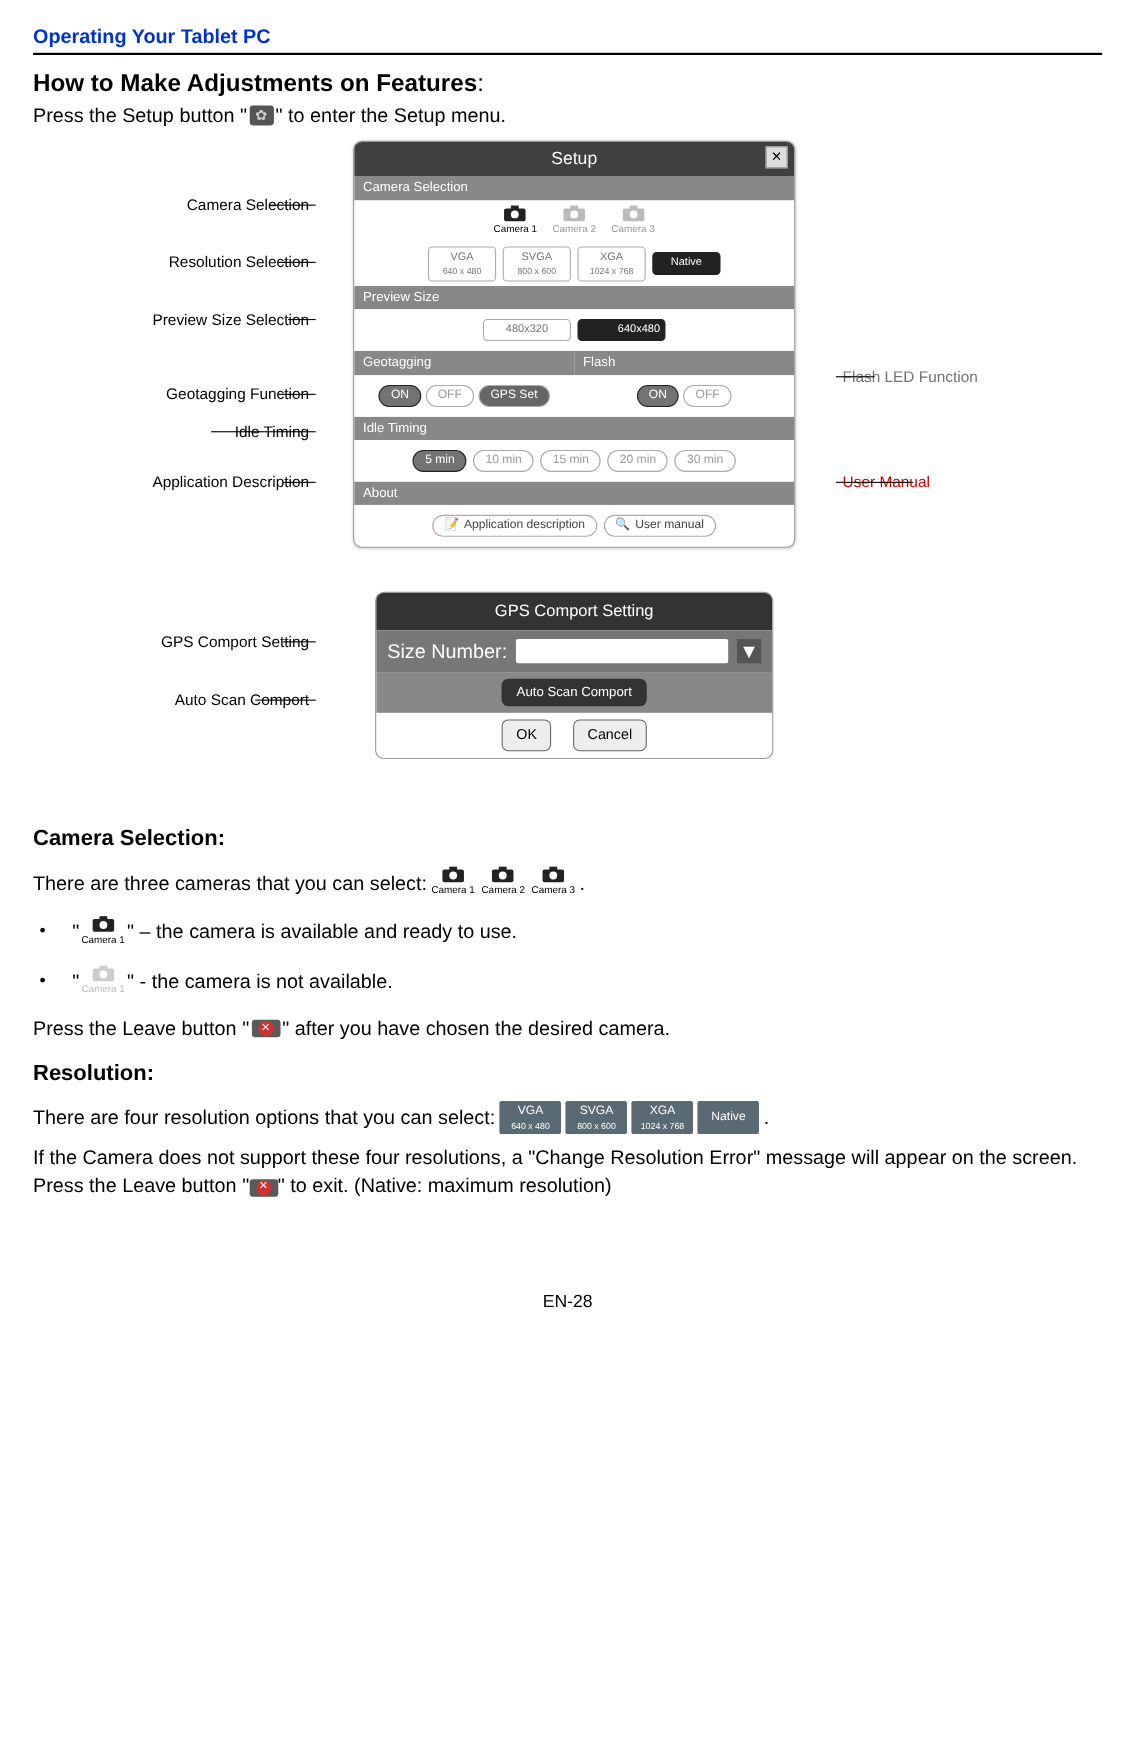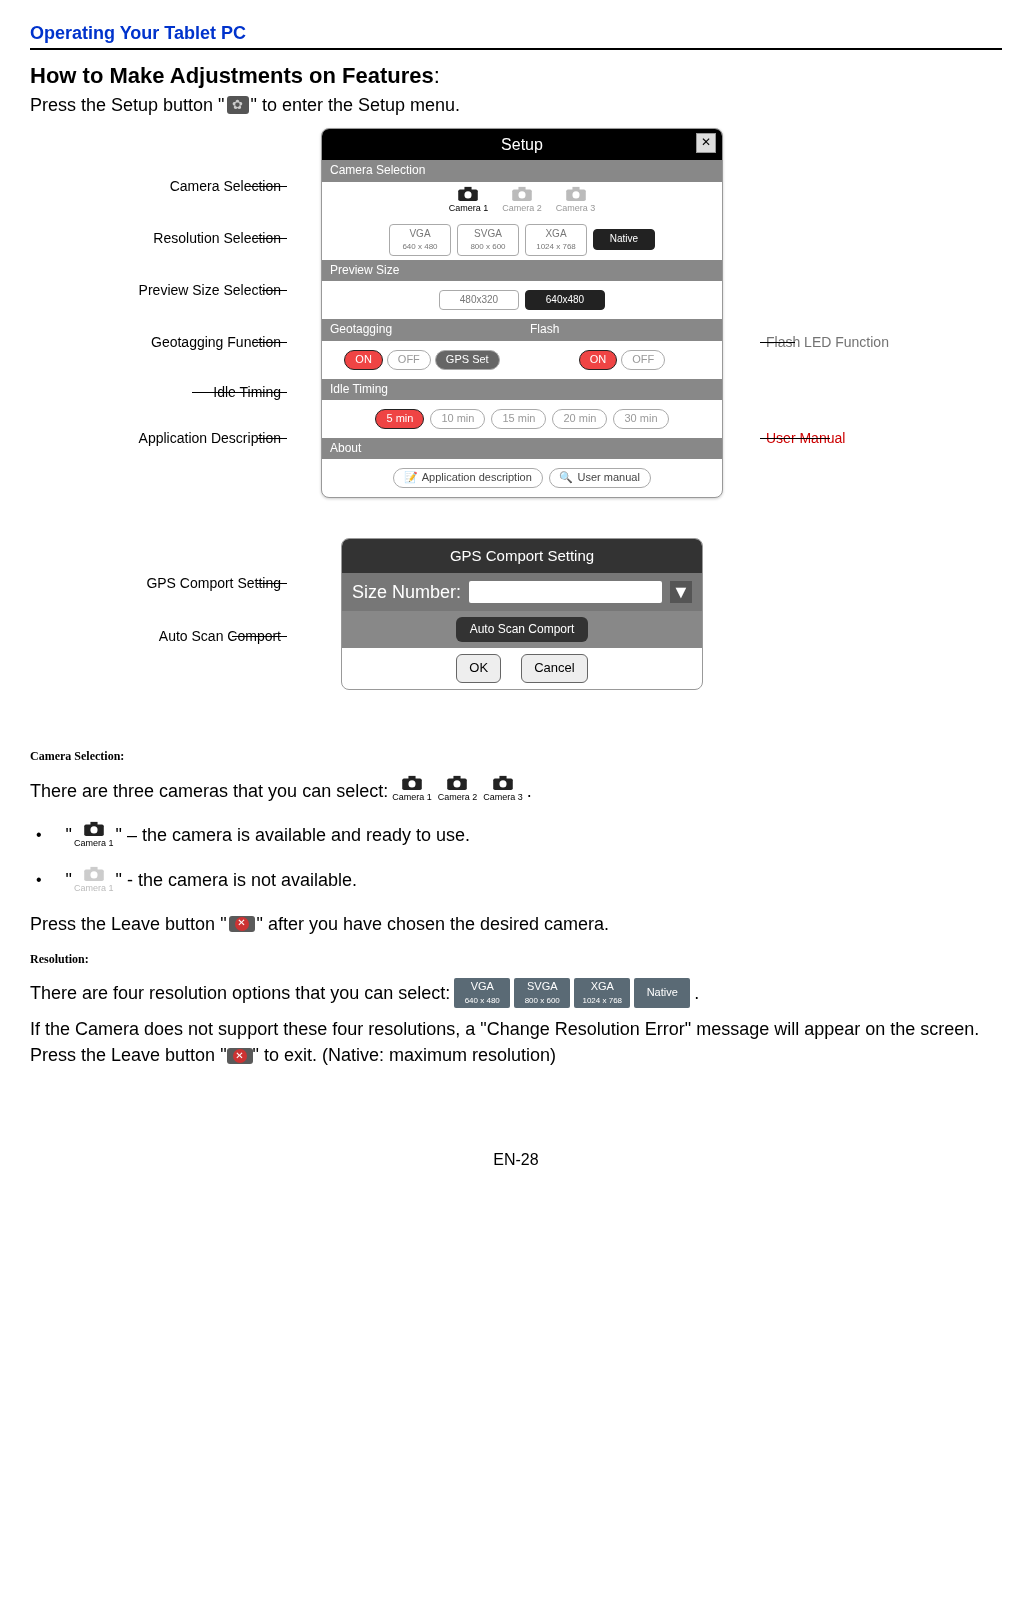--- a/index.html
+++ b/index.html
@@ -75,21 +75,21 @@
   }
   .panel {
     position: absolute;
     border: 1px solid #999;
     border-radius: 8px;
     background: #fff;
     box-shadow: 0 1px 3px rgba(0,0,0,0.2);
     overflow: hidden;
   }
   .panel-title {
-    background: #000000;
+    background: #404040;
     color: #fff;
     text-align: center;
     font-size: 16px;
     padding: 4px 0;
     position: relative;
   }
   .close-x {
     position: absolute;
     right: 6px;
     top: 4px;
@@ -141,40 +141,40 @@
   .cam-icon.active{color:#000;}
   .cam-icon svg{width:22px;height:16px;}
   .pill {
     border:1px solid #aaa;
     border-radius:10px;
     padding:1px 10px;
     font-size:11px;
     color:#999;
     background:#fff;
   }
-  .pill.active{background:#ef4444;color:#fff;border-color:#222;}
+  .pill.active{background:#737373;color:#fff;border-color:#222;}
   .half-row{display:flex;}
   .half-row > div{flex:1;}
   .panel2 {
     position:absolute;
     border:1px solid #999;
     border-radius:8px;
     background:#fff;
     overflow:hidden;
   }
   .panel2-title{background:#333;color:#fff;text-align:center;padding:6px 0;font-size:15px;}
   .port-row{display:flex;align-items:center;gap:8px;background:#777;color:#fff;padding:6px 10px;}
   .port-field{flex:1;background:#fff;height:22px;border-radius:2px;}
   .drop-tri{width:22px;height:22px;background:#555;display:flex;align-items:center;justify-content:center;color:#fff;}
   .panel2-btns{display:flex;justify-content:center;gap:20px;padding:6px;}
   .big-btn{border:1px solid #666;border-radius:6px;padding:4px 12px;font-size:13px;background:#eee;}
   .scan-btn-wrap{display:flex;justify-content:center;padding:6px;background:#888;}
   .scan-btn{background:#333;color:#fff;border-radius:6px;padding:4px 14px;font-size:12px;}
 
-  .section-h { font-weight:bold;font-size:12px;margin:14px 0 10px 0;font-family:Liberation Serif, serif;}
+  .section-h { font-weight:bold;font-size:20px;margin:14px 0 10px 0;}
   p { margin:8px 0;}
   ul.bullets{list-style:none;padding:0;margin:10px 0;}
   ul.bullets li{display:flex;align-items:center;margin:16px 0;}
   ul.bullets li::before{content:"•";margin:0 24px 0 6px;font-size:16px;}
   .mini-cam{display:inline-flex;flex-direction:column;align-items:center;font-size:9px;margin:0 2px;}
   .mini-cam svg{width:22px;height:16px;}
   .faded{color:#bbb;}
   .leave-btn{display:inline-flex;align-items:center;background:#5a5a5a;border-radius:3px;padding:1px 6px;vertical-align:middle;}
   .leave-btn .x-c{width:14px;height:14px;background:#c33;border-radius:50%;display:flex;align-items:center;justify-content:center;color:#fff;font-size:10px;}
   .res-chips{display:inline-flex;gap:4px;vertical-align:middle;}
@@ -195,21 +195,21 @@
   <span class="inline-icon gear-icon"></span>
   <span>" to enter the Setup menu.</span>
 </div>
 
 <div class="diagram-wrap">
   <div class="diagram">
 
     <div class="callout-left" style="left:0;top:48px;width:165px;"><span>Camera Selection</span><span class="line" style="width:42px;"></span></div>
     <div class="callout-left" style="left:0;top:100px;width:165px;"><span>Resolution Selection</span><span class="line" style="width:35px;"></span></div>
     <div class="callout-left" style="left:0;top:152px;width:165px;"><span>Preview Size Selection</span><span class="line" style="width:25px;"></span></div>
-    <div class="callout-left" style="left:0;top:204px;width:165px;"><span>Geotagging Function</span><span class="line" style="width:35px;"></span></div>
+    <div class="callout-left" style="left:0;top:220px;width:165px;"><span>Geotagging Function</span><span class="line" style="width:35px;"></span></div>
     <div class="callout-left" style="left:0;top:254px;width:165px;"><span>Idle Timing</span><span class="line" style="width:95px;"></span></div>
     <div class="callout-left" style="left:0;top:300px;width:165px;"><span>Application Description</span><span class="line" style="width:30px;"></span></div>
     <div class="callout-left" style="left:0;top:445px;width:165px;"><span>GPS Comport Setting</span><span class="line" style="width:30px;"></span></div>
     <div class="callout-left" style="left:0;top:498px;width:165px;"><span>Auto Scan Comport</span><span class="line" style="width:55px;"></span></div>
 
     <div class="callout-right" style="right:0;top:204px;width:150px;"><span class="line" style="width:35px;"></span><span style="color:#737373;">Flash LED Function</span></div>
     <div class="callout-right" style="right:0;top:300px;width:150px;"><span class="line" style="width:70px;"></span><span style="color:#c00;">User Manual</span></div>
 
     <div class="panel" style="left:205px;top:0;width:400px;">
       <div class="panel-title">
@@ -245,21 +245,21 @@
       </div>
       <div class="section-body">
         <div class="opt-btn"><span>VGA</span><span class="sub">640 x 480</span></div>
         <div class="opt-btn"><span>SVGA</span><span class="sub">800 x 600</span></div>
         <div class="opt-btn"><span>XGA</span><span class="sub">1024 x 768</span></div>
         <div class="opt-btn active"><span>Native</span></div>
       </div>
       <div class="section-label">Preview Size</div>
       <div class="section-body">
         <div class="opt-btn" style="min-width:70px;">480x320</div>
-        <div class="opt-btn active" style="min-width:70px;">640x480</div>
+        <div class="opt-btn active" style="min-width:70px;text-align:right;">640x480</div>
       </div>
       <div class="half-row">
         <div>
           <div class="section-label">Geotagging</div>
           <div class="section-body" style="gap:4px;">
             <span class="pill active">ON</span>
             <span class="pill">OFF</span>
             <span class="pill" style="background:#666;color:#fff;">GPS Set</span>
           </div>
         </div>

